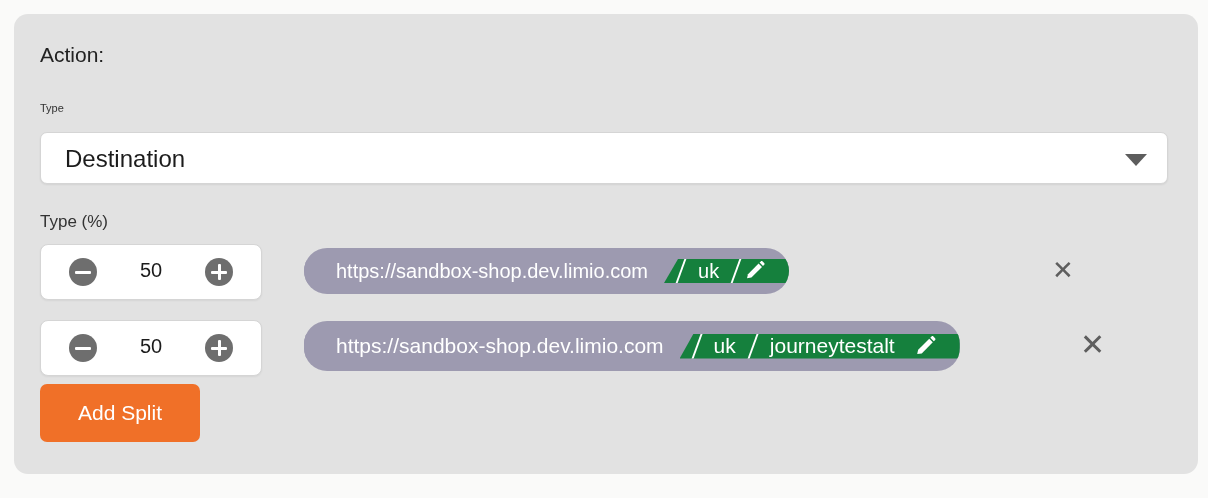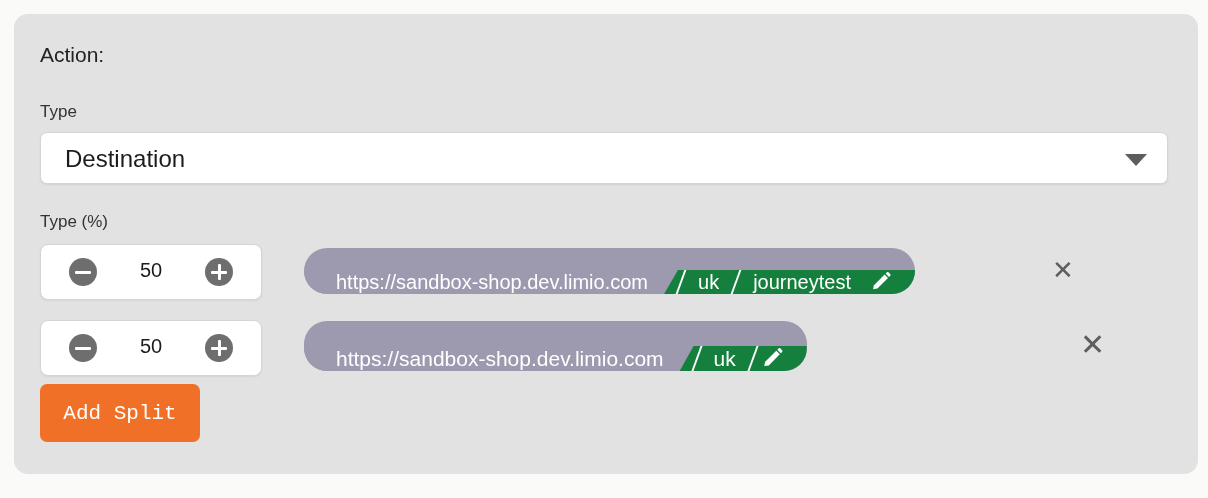--- a/index.html
+++ b/index.html
@@ -31,21 +31,21 @@
     left: 26px;
     top: 29px;
     font-size: 21px;
     color: #222222;
   }
 
   .label-type {
     position: absolute;
     left: 26px;
     top: 88px;
-    font-size: 17px;
+    font-size: 11px;
     color: #333333;
   }
 
   .select-box {
     position: absolute;
     left: 26px;
     top: 118px;
     width: 1128px;
     height: 52px;
     background: #ffffff;
@@ -135,21 +135,21 @@
     top: 14px;
     text-align: center;
     font-size: 20px;
     color: #1c1c1c;
   }
 
   
   .chip {
     position: absolute;
     display: flex;
-    align-items: flex-end;
+    align-items: center;
     border-radius: 23px;
     overflow: hidden;
     background: #9d9ab0;
   }
   .chip.c0 {
     left: 264px;
     top: 4px;
     height: 46px;
   }
   .chip.c1 {
@@ -227,21 +227,21 @@
   .add-split {
     position: absolute;
     left: 26px;
     top: 370px;
     width: 160px;
     height: 58px;
     background: #f07028;
     border: none;
     border-radius: 7px;
     color: #ffffff;
-    font-family: Liberation Mono, monospace;
+    font-family: Liberation Sans, sans-serif;
     font-size: 21px;
     cursor: pointer;
     padding: 0;
   }
 </style>
 </head>
 <body>
 
 <div class="panel">
 
@@ -267,21 +267,20 @@
         <span class="bar-v"></span>
       </div>
     </div>
 
     <div class="chip c0">
       <div class="seg seg-host">https://sandbox-shop.dev.limio.com</div>
       <div class="dark-group">
         <div class="slash"></div>
         <div class="crumb">uk</div>
         <div class="slash"></div>
-        <div class="crumb">journeytest</div>
         <div class="pencil">
           <svg width="24" height="24" viewBox="0 0 24 24" aria-hidden="true">
             <path d="M4 19.2 L5 15.2 L15.6 4.6 L19 8 L8.4 18.6 Z" fill="#ffffff"></path>
             <path d="M16.6 3.6 L17.8 2.4 C18.3 1.9 19.1 1.9 19.6 2.4 L21.2 4 C21.7 4.5 21.7 5.3 21.2 5.8 L20 7 Z" fill="#ffffff"></path>
           </svg>
         </div>
       </div>
     </div>
 
     <div class="del-btn d0">✕</div>
@@ -298,20 +297,21 @@
         <span class="bar-v"></span>
       </div>
     </div>
 
     <div class="chip c1">
       <div class="seg seg-host">https://sandbox-shop.dev.limio.com</div>
       <div class="dark-group">
         <div class="slash"></div>
         <div class="crumb">uk</div>
         <div class="slash"></div>
+        <div class="crumb">journeytestalt</div>
         <div class="pencil">
           <svg width="25" height="25" viewBox="0 0 24 24" aria-hidden="true">
             <path d="M4 19.2 L5 15.2 L15.6 4.6 L19 8 L8.4 18.6 Z" fill="#ffffff"></path>
             <path d="M16.6 3.6 L17.8 2.4 C18.3 1.9 19.1 1.9 19.6 2.4 L21.2 4 C21.7 4.5 21.7 5.3 21.2 5.8 L20 7 Z" fill="#ffffff"></path>
           </svg>
         </div>
       </div>
     </div>
 
     <div class="del-btn d1">✕</div>

